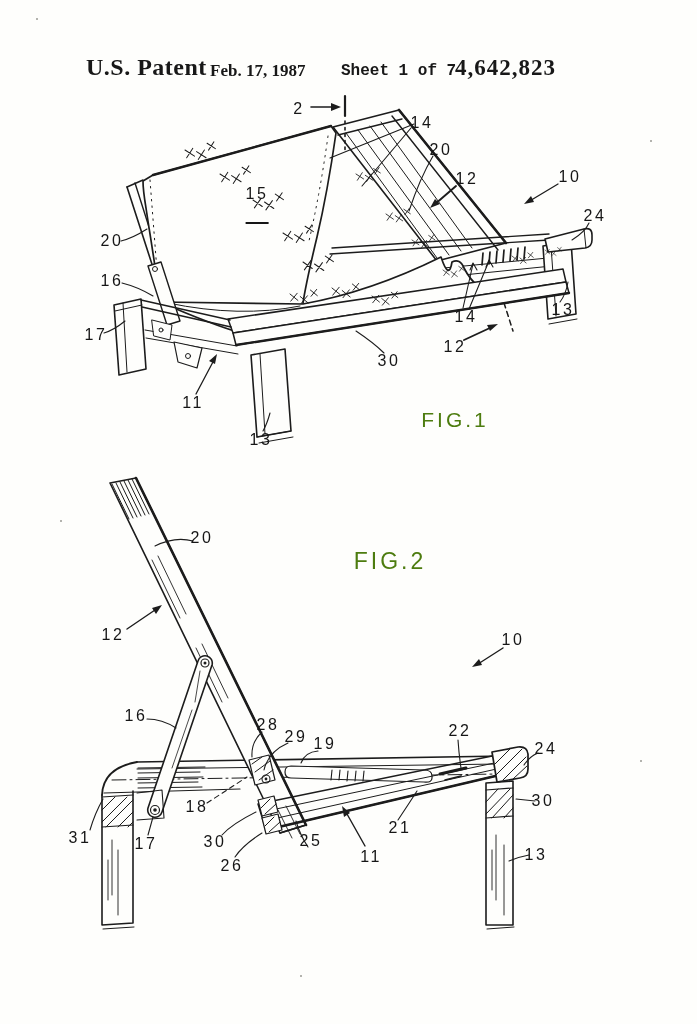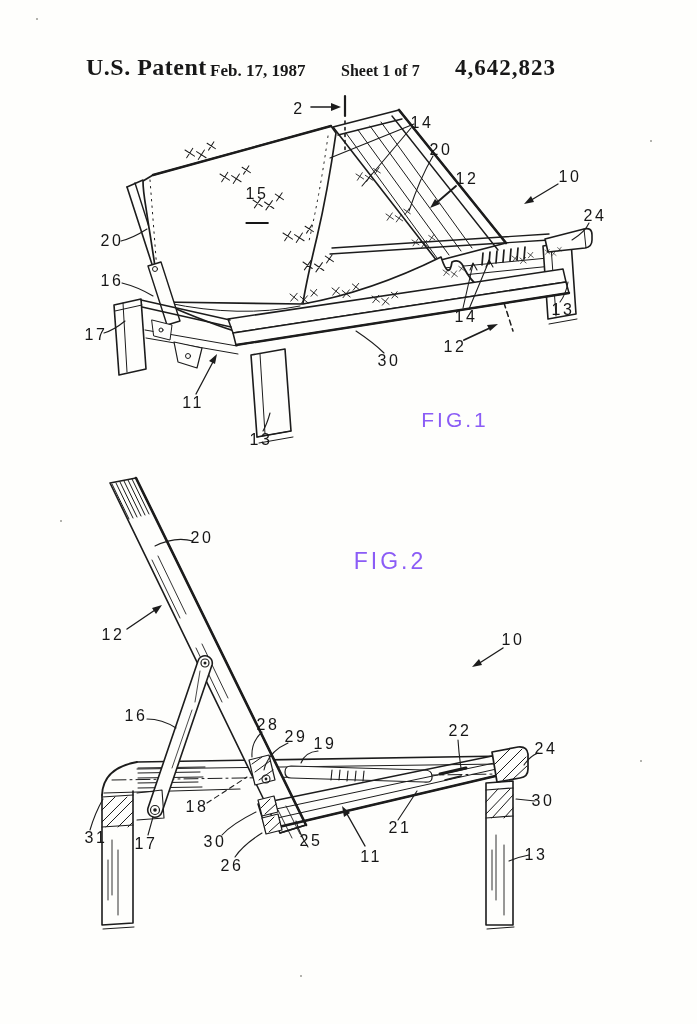--- a/index.html
+++ b/index.html
@@ -1,28 +1,28 @@
 <!DOCTYPE html>
 <html><head>
 <meta charset="utf-8">
 <style>
   html,body{margin:0;padding:0;background:#e8e8e4;}
   .page{position:relative;width:697px;height:1024px;background:#fefefc;overflow:hidden;
         font-family:"Liberation Sans",sans-serif;color:#181818;}
   .hdr{position:absolute;font-family:"Liberation Serif",serif;font-weight:bold;white-space:nowrap;}
   .hdr.brand{left:86px;top:54px;font-size:24px;letter-spacing:.5px;}
   .hdr.date{left:210px;top:61px;font-size:17px;}
-  .hdr.sheet{left:341px;top:62px;font-size:16px;}
+  .hdr.sheet{left:341px;top:62px;font-size:16px;font-family:Liberation Mono, monospace;}
   .hdr.patnum{left:455px;top:55px;font-size:23px;letter-spacing:1px;text-align:right;}
   svg.art{position:absolute;left:0;top:0;}
   .ref{position:absolute;transform:translate(-50%,-50%);font-size:16px;letter-spacing:2.5px;
        color:#161616;white-space:nowrap;line-height:1;}
   .ref.ul{border-bottom:2px solid #161616;padding-bottom:20px;}
   .figcap{position:absolute;transform:translate(-50%,-50%);font-size:21px;letter-spacing:3px;
-          color:#8b5cf6;white-space:nowrap;}
+          color:#4d7c0f;white-space:nowrap;}
   .speck{position:absolute;width:2px;height:2px;border-radius:50%;background:#9a9a94;}
 </style>
 </head>
 <body>
 
 <div class="page">
 
   <div class="hdr brand">U.S. Patent</div>
   <div class="hdr date">Feb. 17, 1987</div>
   <div class="hdr sheet">Sheet 1 of 7</div>
@@ -285,21 +285,21 @@
   <div class="ref" style="left:113px;top:635px">12</div>
   <div class="ref" style="left:513px;top:640px">10</div>
   <div class="ref" style="left:136px;top:716px">16</div>
   <div class="ref" style="left:268px;top:725px">28</div>
   <div class="ref" style="left:296px;top:737px">29</div>
   <div class="ref" style="left:325px;top:744px">19</div>
   <div class="ref" style="left:460px;top:731px">22</div>
   <div class="ref" style="left:546px;top:749px">24</div>
   <div class="ref" style="left:197px;top:807px">18</div>
   <div class="ref" style="left:543px;top:801px">30</div>
-  <div class="ref" style="left:96px;top:838px">31</div>
+  <div class="ref" style="left:80px;top:838px">31</div>
   <div class="ref" style="left:146px;top:844px">17</div>
   <div class="ref" style="left:215px;top:842px">30</div>
   <div class="ref" style="left:232px;top:866px">26</div>
   <div class="ref" style="left:311px;top:841px">25</div>
   <div class="ref" style="left:371px;top:857px">11</div>
   <div class="ref" style="left:400px;top:828px">21</div>
   <div class="ref" style="left:536px;top:855px">13</div>
   <div class="figcap" style="left:390px;top:561px;font-size:23px">FIG.2</div>
 
   <div class="speck" style="left:36px;top:18px"></div>

